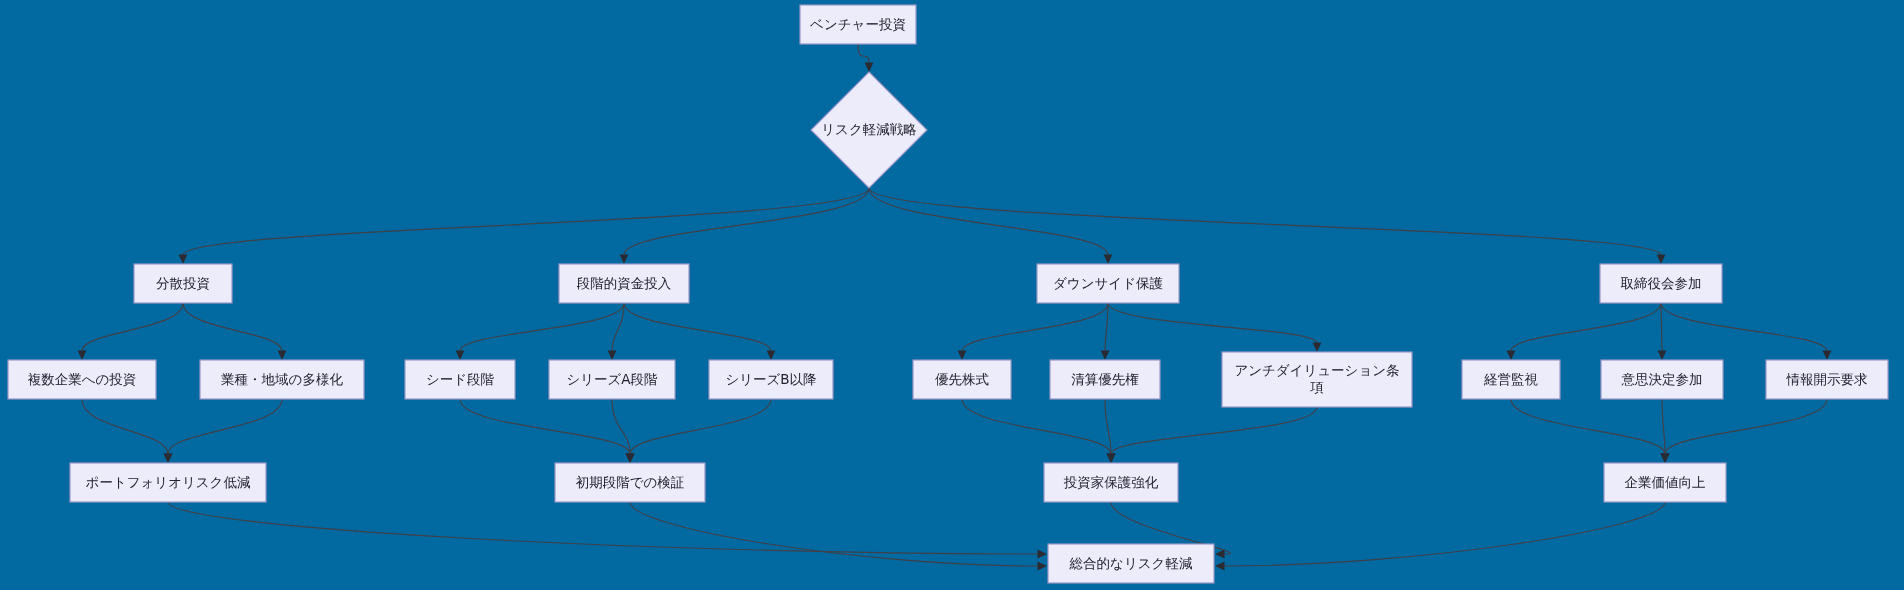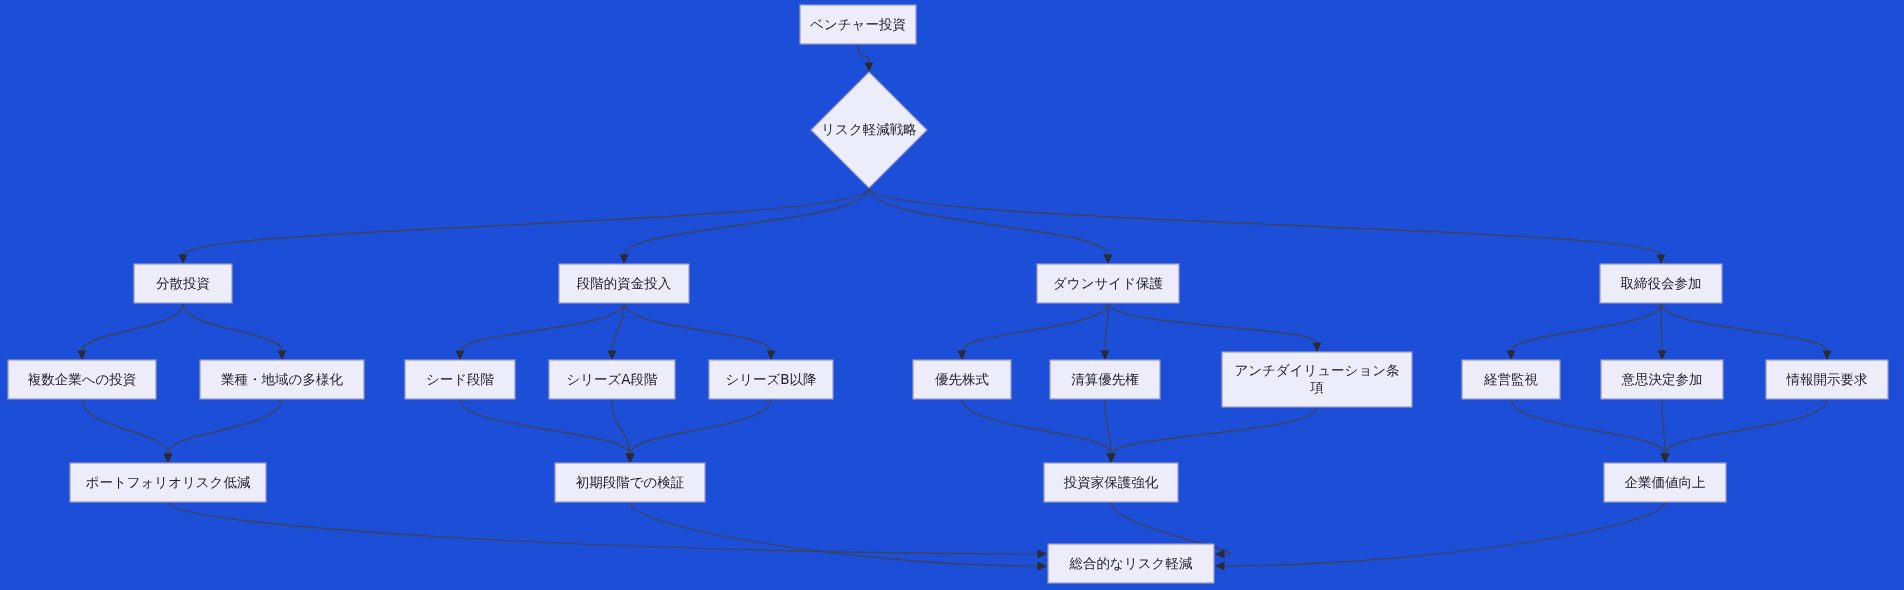--- a/index.html
+++ b/index.html
@@ -10,21 +10,21 @@
   body {
     width: 1904px;
     height: 590px;
     overflow: hidden;
     font-family: "DejaVu Sans", "Liberation Sans", sans-serif;
   }
   #flowchart-root {
     position: relative;
     width: 1904px;
     height: 590px;
-    background: #1d4ed8;
+    background: #0369a1;
   }
   svg#diagram {
     display: block;
     width: 1904px;
     height: 590px;
   }
   .node-shape {
     fill: #ececfb;
     stroke: #9998c8;
     stroke-width: 1.2px;

